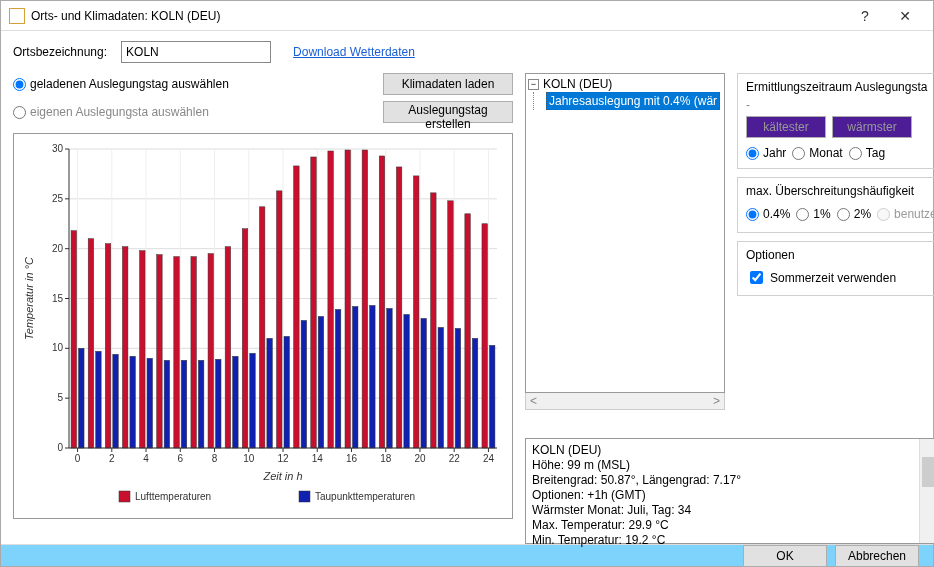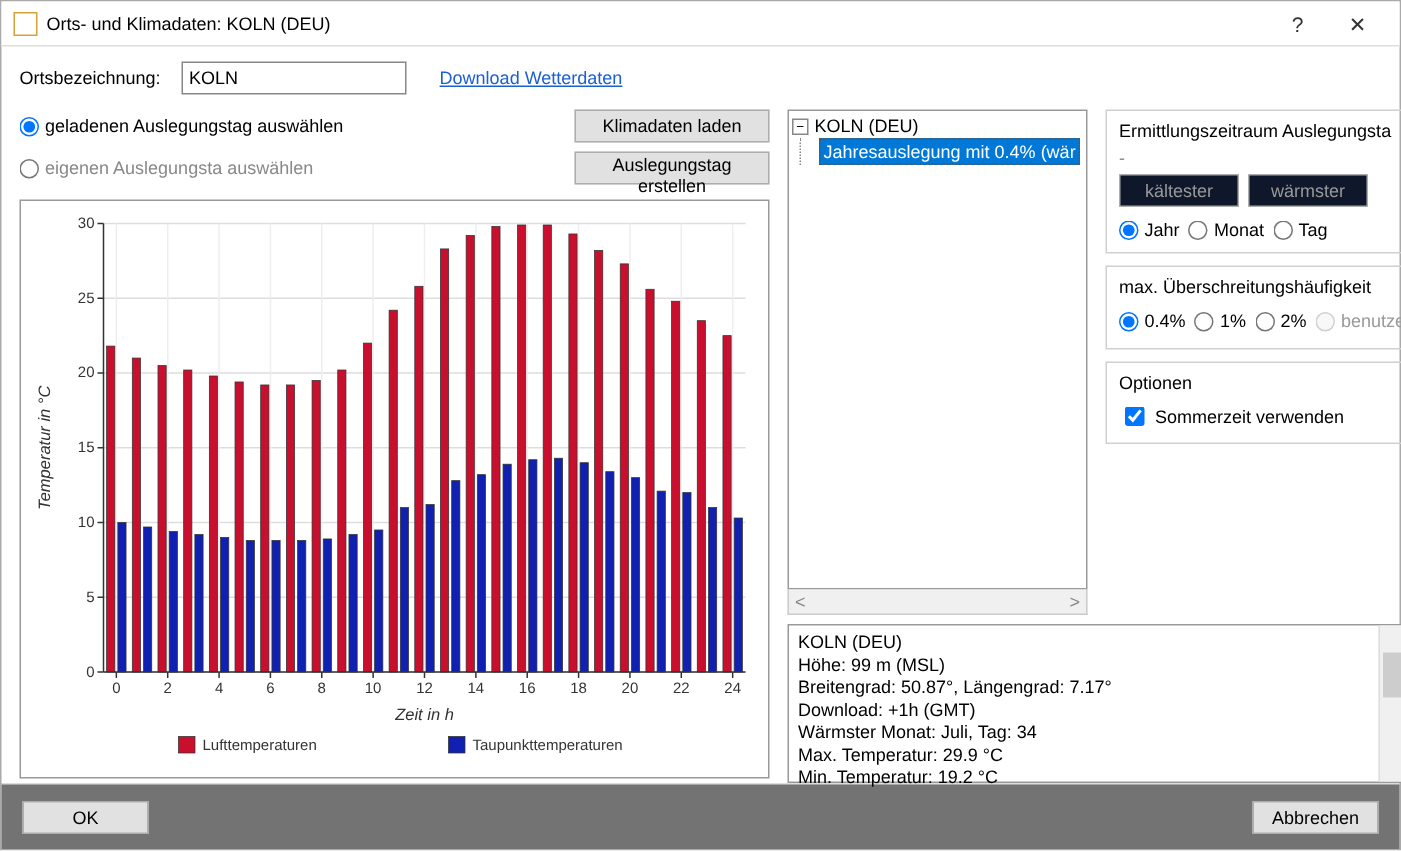--- a/index.html
+++ b/index.html
@@ -132,21 +132,21 @@
   .group {
     border: 1px solid #d0d0d0;
     padding: 6px 8px 8px 8px;
     margin-bottom: 8px;
   }
   .group > .gtitle { font-size: 12px; margin-bottom: 6px; }
   .radio-list { display: flex; flex-direction: row; gap: 6px; }
   .radio-list label { display: flex; align-items: center; gap: 4px; }
   .radio-list input { margin: 0; }
   .twobtns { display: flex; gap: 6px; margin-bottom: 8px; }
-  .twobtns .btn { width: 80px; background:#0f172a; color:#999;}
+  .twobtns .btn { width: 80px; background:#4c1d95; color:#999;}
   .inline-input {
     width: 28px; height: 20px; border: 1px solid #ccc; background: #f4f4f4;
     text-align: center; font-size: 12px; color:#888; margin-left: auto;
   }
   .userdef-row { display:flex; align-items:center; color:#999; }
   .info-box {
     grid-column: 2 / span 2; grid-row: 4;
     border: 1px solid #999;
     background: #fff;
     height: 106px;
@@ -158,28 +158,28 @@
   }
   .info-box .vscroll {
     position:absolute; right:0; top:0; bottom:0; width:17px;
     background:#f0f0f0; border-left:1px solid #ddd;
   }
   .info-box .vscroll .thumb {
     position:absolute; top:18px; left:2px; right:2px; height:30px;
     background:#cdcdcd;
   }
   .footer {
-    height: 44px;
+    height: 22px;
     border-top: 1px solid #ddd;
     display: flex;
-    justify-content: space-between;
+    justify-content: flex-end;
     align-items: center;
     gap: 8px;
     padding: 0 14px;
-    background: #737373;
+    background: #7dd3fc;
   }
   .footer .btn { width: 84px; }
   .axis-text { font-size: 10px; fill: #333; }
   .axis-title { font-size: 11px; font-style: italic; fill: #333; }
 </style>
 </head>
 <body>
 
 <div class="window">
   <div class="titlebar">
@@ -411,21 +411,21 @@
             <input type="checkbox" checked="" style="">
             <span>Sommerzeit verwenden</span>
           </label>
         </div>
       </div>
 
       <div class="info-box">
         <div>KOLN  (DEU)</div>
         <div>Höhe: 99 m (MSL)</div>
         <div>Breitengrad: 50.87°, Längengrad: 7.17°</div>
-        <div>Download: +1h (GMT)</div>
+        <div>Optionen: +1h (GMT)</div>
         <div></div>
         <div>Wärmster Monat: Juli, Tag: 34</div>
         <div>Max. Temperatur: 29.9 °C</div>
         <div>Min. Temperatur: 19.2 °C</div>
         <div class="vscroll">
             <div class="thumb"></div>
           </div>
       </div>
 
     </div>

